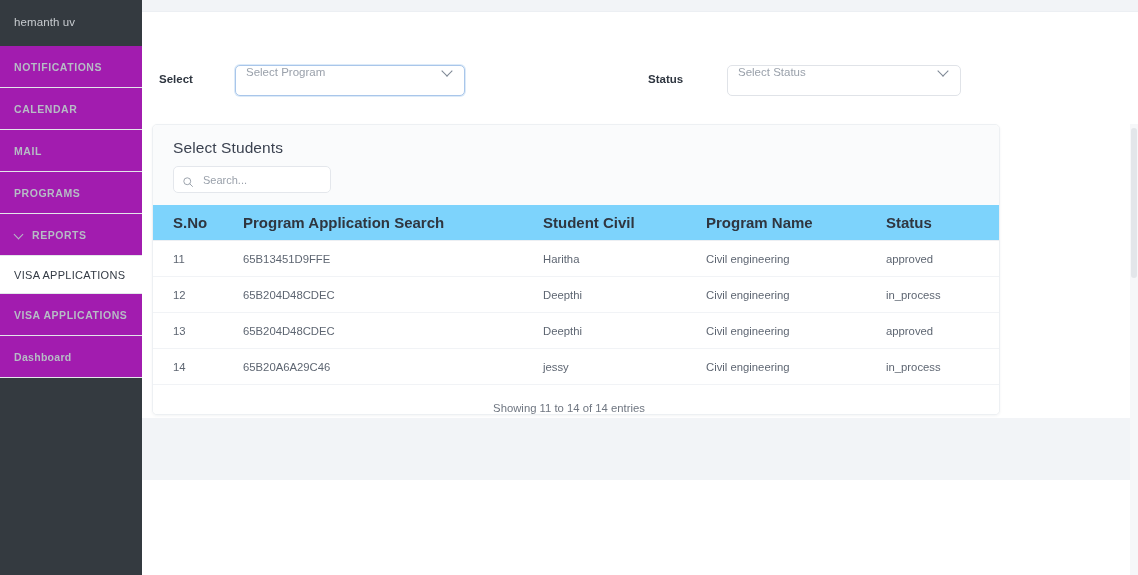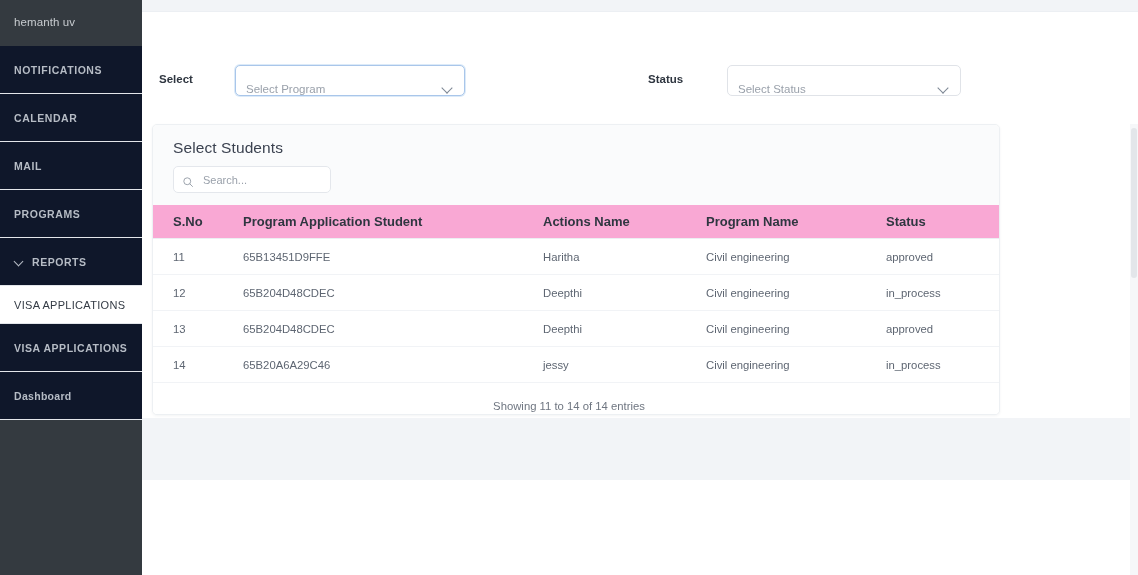--- a/index.html
+++ b/index.html
@@ -28,24 +28,24 @@
     color: #c8ccd0;
     font-size: 11.5px;
     letter-spacing: .1px;
   }
   #sidebar-menu {
     position: absolute; top: 46px; left: 0;
     width: 142px;
   }
   .nav-item {
     position: relative;
-    height: 48px;
+    height: 42px;
     display: flex; align-items: center;
     padding: 0 14px;
-    background: #0f172a;
+    background: #a21caf;
     border-bottom: 1px solid #e3e6ea;
     color: #b6bcc5;
     font-size: 10.5px;
     font-weight: 700;
     letter-spacing: .55px;
     text-transform: uppercase;
     cursor: pointer;
   }
   .nav-item.active {
     background: #ffffff;
@@ -105,21 +105,21 @@
     font-weight: 700;
     color: #2f3640;
     top: 8px;
   }
   .fselect {
     position: absolute;
     height: 31px;
     background: #ffffff;
     border: 1px solid #e0e3e8;
     border-radius: 5px;
-    display: flex; align-items: flex-end;
+    display: flex; align-items: flex-start;
     padding: 0 10px;
     font-size: 11.5px;
     color: #9aa1ab;
     cursor: pointer;
   }
   .fselect.focused { border-color: #a9c6ea; box-shadow: 0 0 0 1px #dceaf8; }
   .fselect .ph { flex: 1; }
   .caret {
     width: 12px; height: 12px; position: relative; flex: none;
   }
@@ -173,25 +173,25 @@
     font-size: 11px;
     color: #6f7681;
     width: 120px;
     font-family: "Liberation Sans", sans-serif;
   }
   #search-input::placeholder { color: #9aa1ab; }
 
   table { width: 100%; border-collapse: collapse; table-layout: fixed; }
   thead th {
     text-align: left;
-    font-size: 13px;
+    font-size: 15px;
     font-weight: 700;
     color: #2f3640;
     padding: 9px 0 9px 0;
-    background: #f9a8d4;
+    background: #7dd3fc;
     border-bottom: 1px solid #eceff3;
   }
   tbody td {
     font-size: 11.3px;
     color: #5e6672;
     padding: 11px 0 11px 0;
     border-bottom: 1px solid #f1f3f6;
     background: #ffffff;
   }
   .c1 { width: 90px; padding-left: 20px !important; }
@@ -349,22 +349,22 @@
             </svg>
           </span>
           <input id="search-input" type="text" placeholder="Search..." style="">
         </div>
       </div>
 
       <table>
         <thead>
           <tr>
             <th class="c1">S.No</th>
-            <th class="c2">Program Application Student</th>
-            <th class="c3">Actions Name</th>
+            <th class="c2">Program Application Search</th>
+            <th class="c3">Student Civil</th>
             <th class="c4">Program Name</th>
             <th class="c5">Status</th>
             <th class="c6">Actions</th>
           </tr>
         </thead>
         <tbody>
 
           <tr>
             <td class="c1">11</td>
             <td class="c2">65B13451D9FFE</td>

